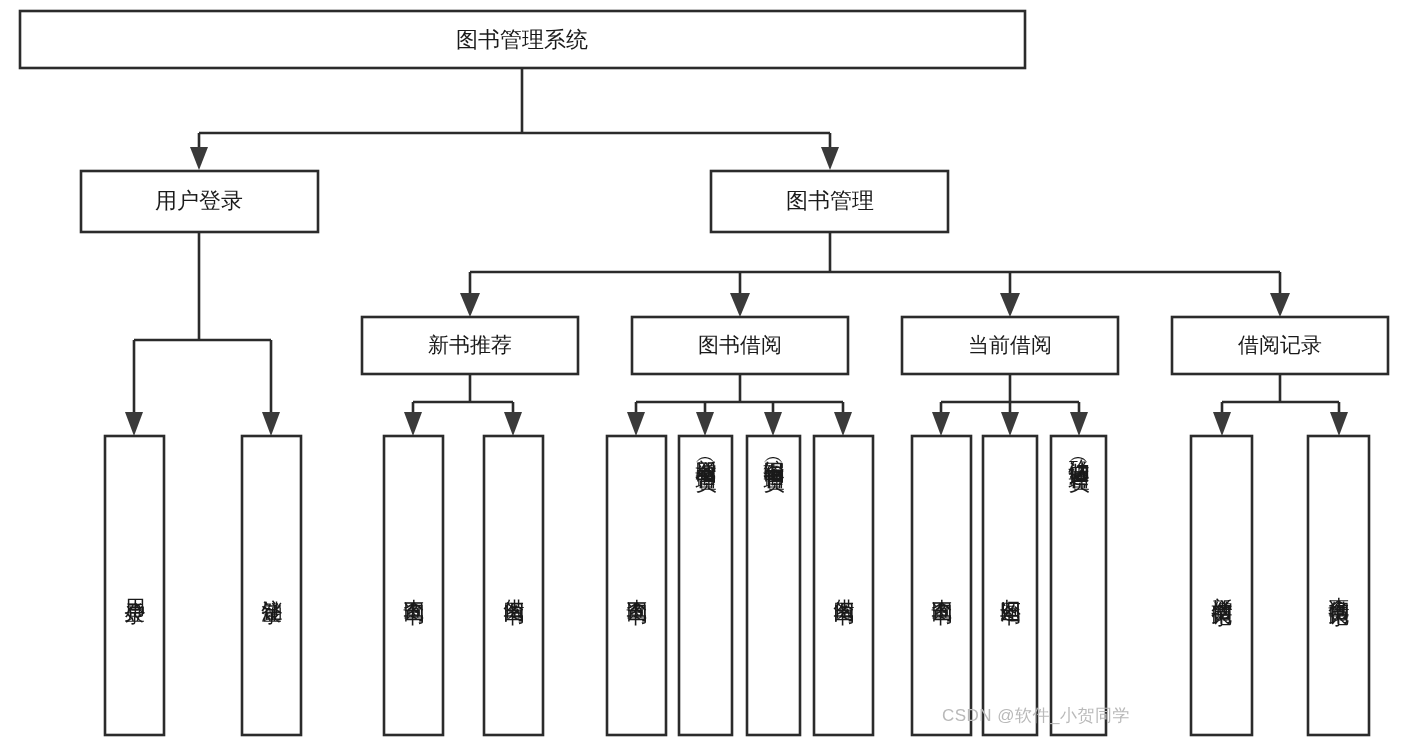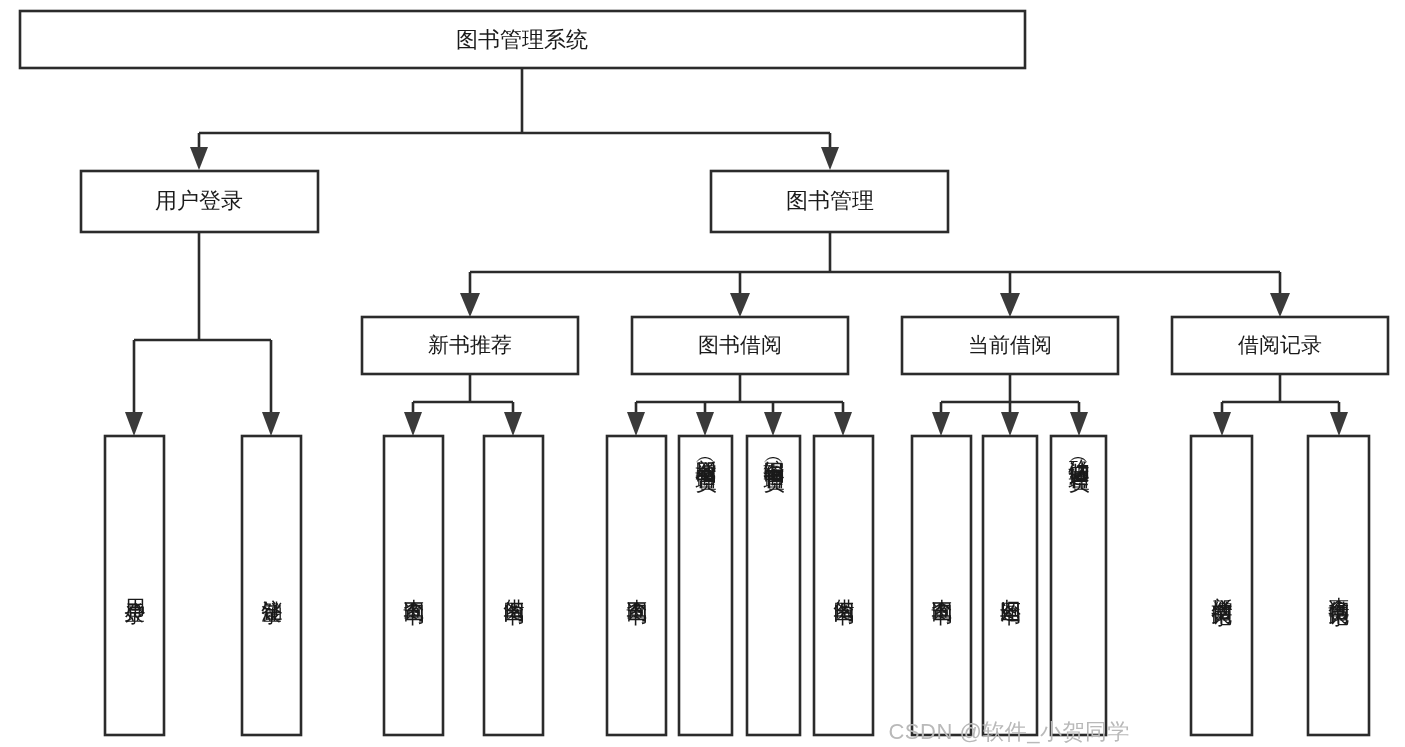--- a/index.html
+++ b/index.html
@@ -66,23 +66,23 @@
     text-align: center;
     white-space: nowrap;
     pointer-events: none;
   }
   .vlabel.top-align {
     justify-content: flex-start;
   }
   .watermark {
     position: absolute;
     right: 8px;
-    bottom: 0;
-    font-family: "Liberation Sans", "DejaVu Sans", sans-serif;
-    font-size: 22px;
+    bottom: 20px;
+    font-family: "Liberation Sans", "DejaVu Sans", sans-serif;
+    font-size: 17px;
     color: #b9b9b9;
     letter-spacing: 0.5px;
     white-space: nowrap;
   }
 </style>
 </head>
 <body>
 
 <div id="diagram-root">
 

